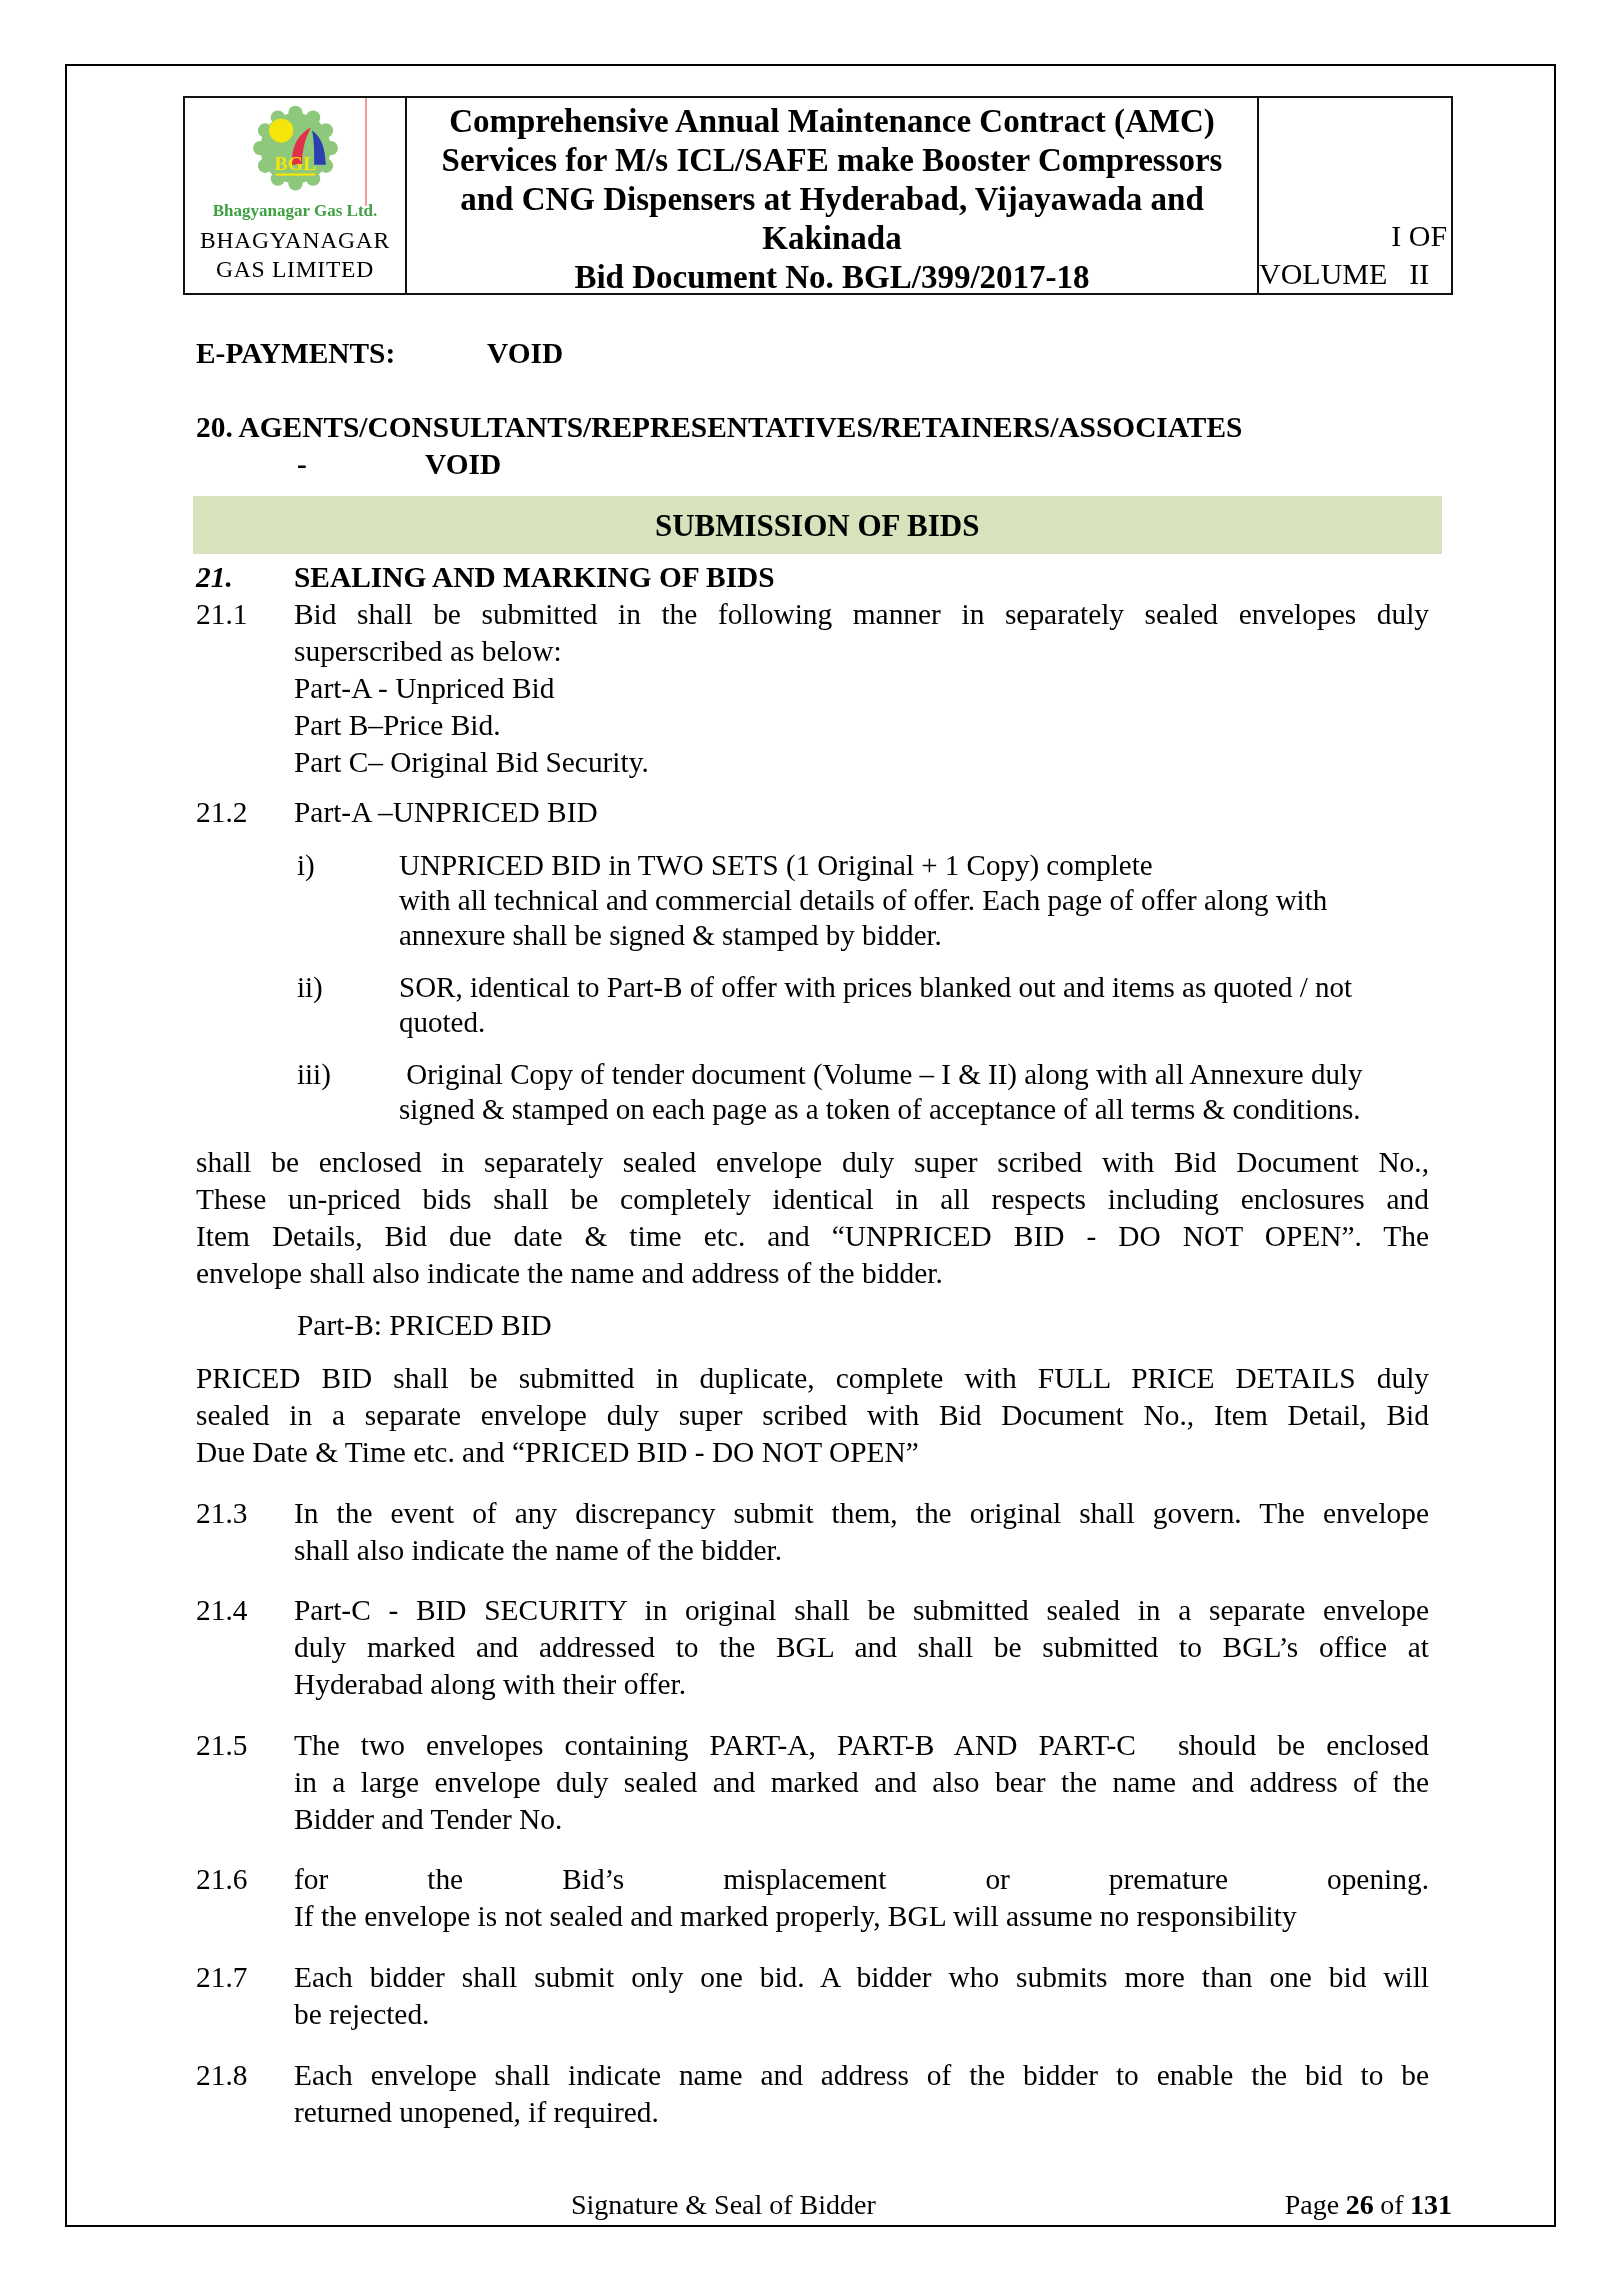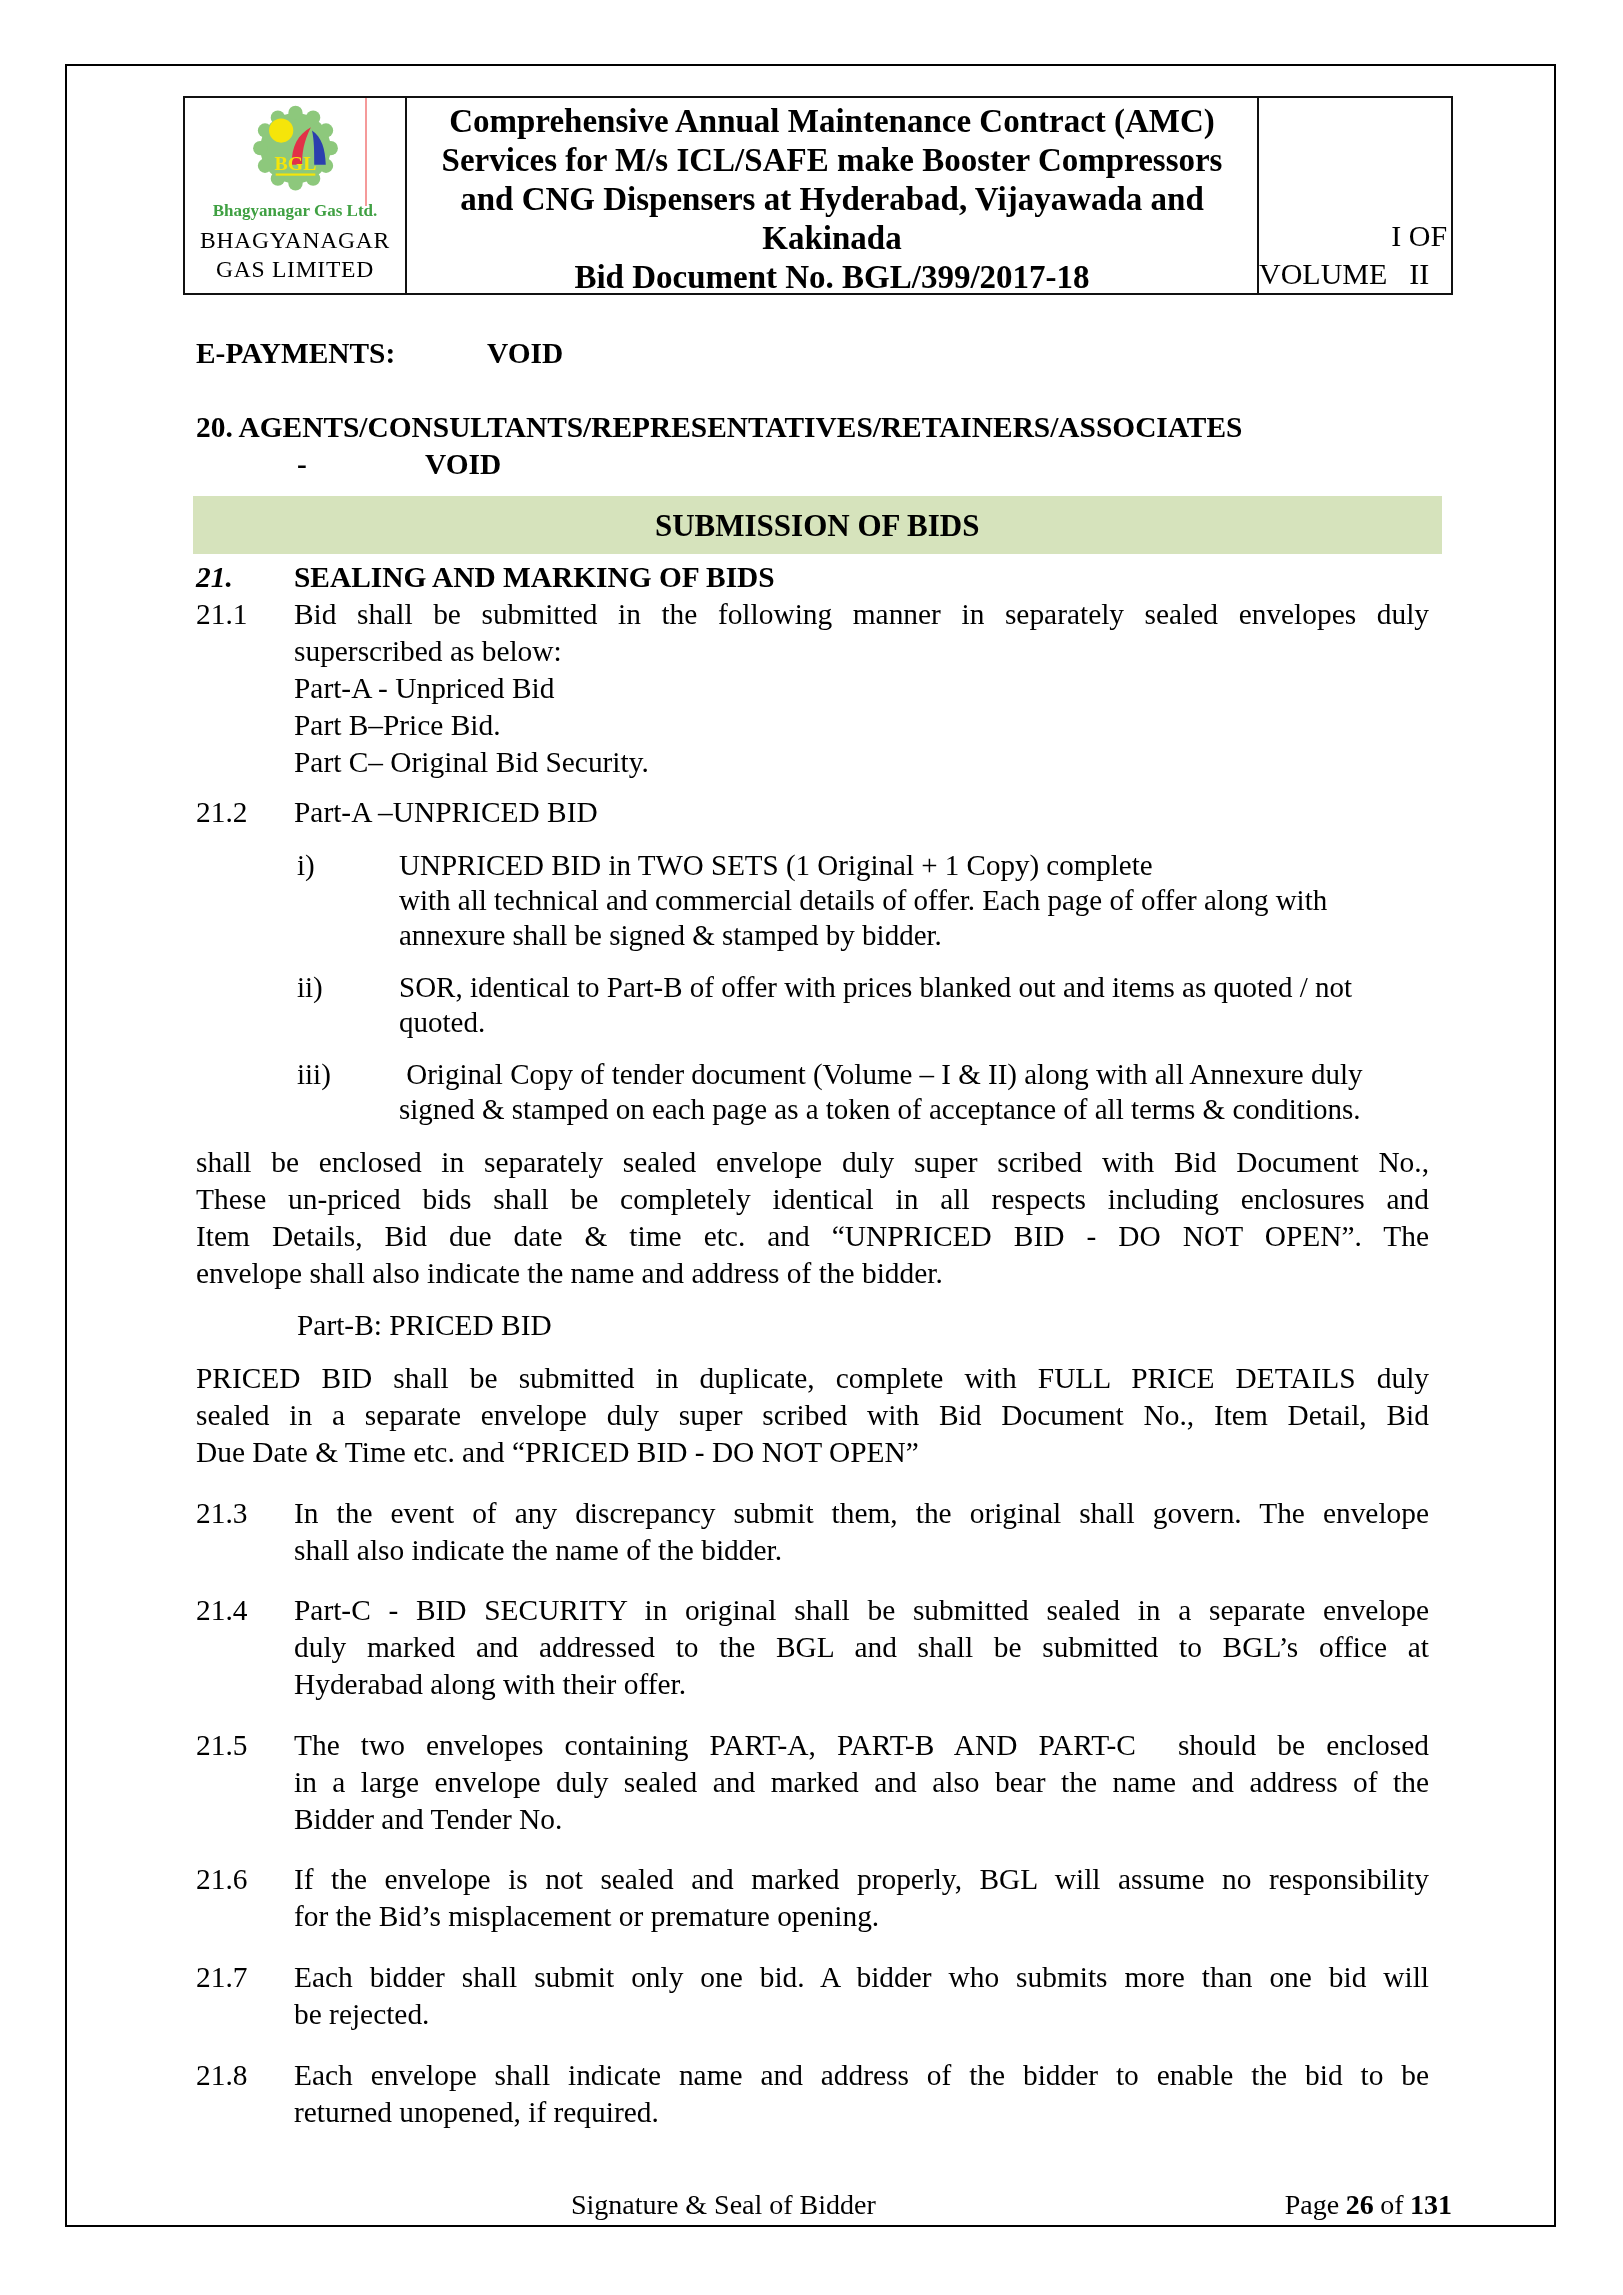--- a/index.html
+++ b/index.html
@@ -206,22 +206,22 @@
       <span class="cnum">21.5</span>
       <div class="jlines">
           <div class="line">The two envelopes containing PART-A, PART-B AND PART-C  should be enclosed</div>
           <div class="line">in a large envelope duly sealed and marked and also bear the name and address of the</div>
           <div class="line">Bidder and Tender No.</div>
         </div>
     </div>
     <div class="clause mt36">
       <span class="cnum">21.6</span>
       <div class="jlines">
+          <div class="line">for the Bid’s misplacement or premature opening.</div>
           <div class="line">If the envelope is not sealed and marked properly, BGL will assume no responsibility</div>
-          <div class="line">for the Bid’s misplacement or premature opening.</div>
         </div>
     </div>
     <div class="clause mt36">
       <span class="cnum">21.7</span>
       <div class="jlines">
           <div class="line">Each bidder shall submit only one bid. A bidder who submits more than one bid will</div>
           <div class="line">be rejected.</div>
         </div>
     </div>
     <div class="clause mt36">

